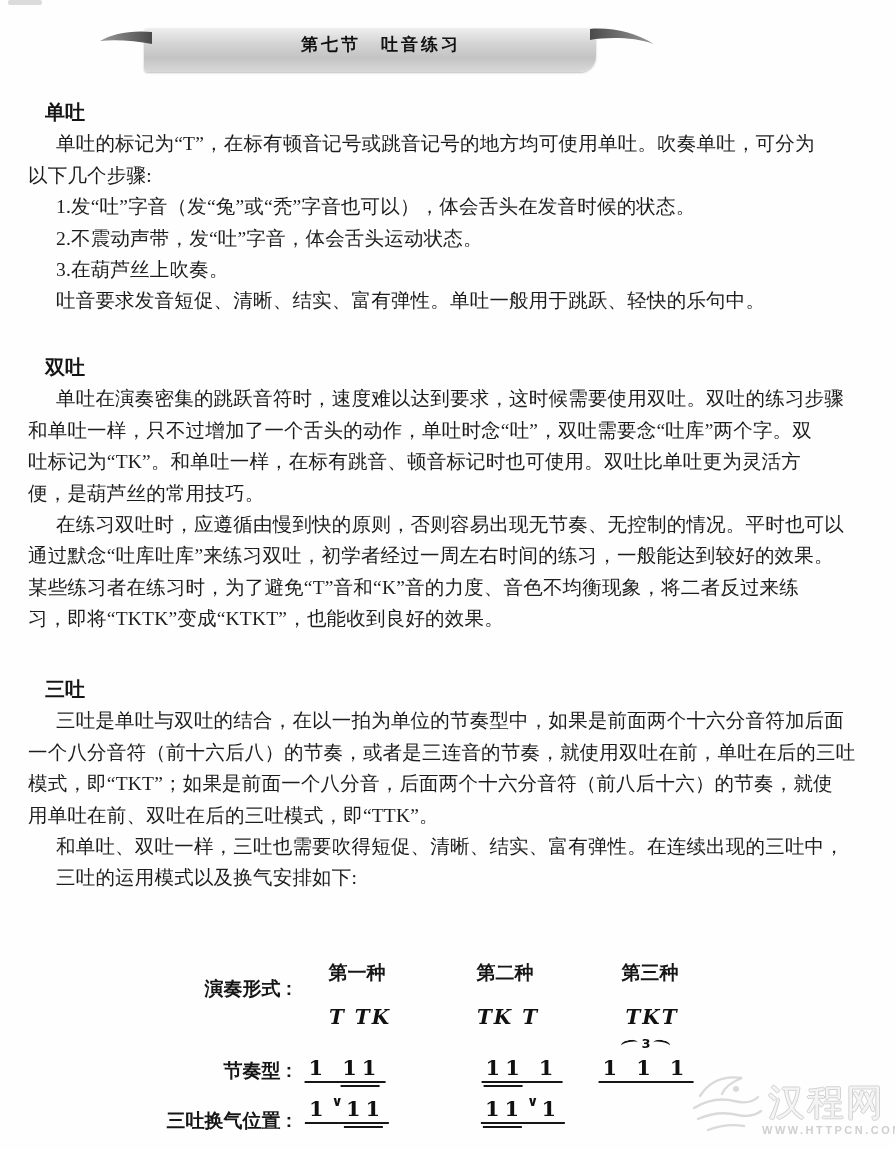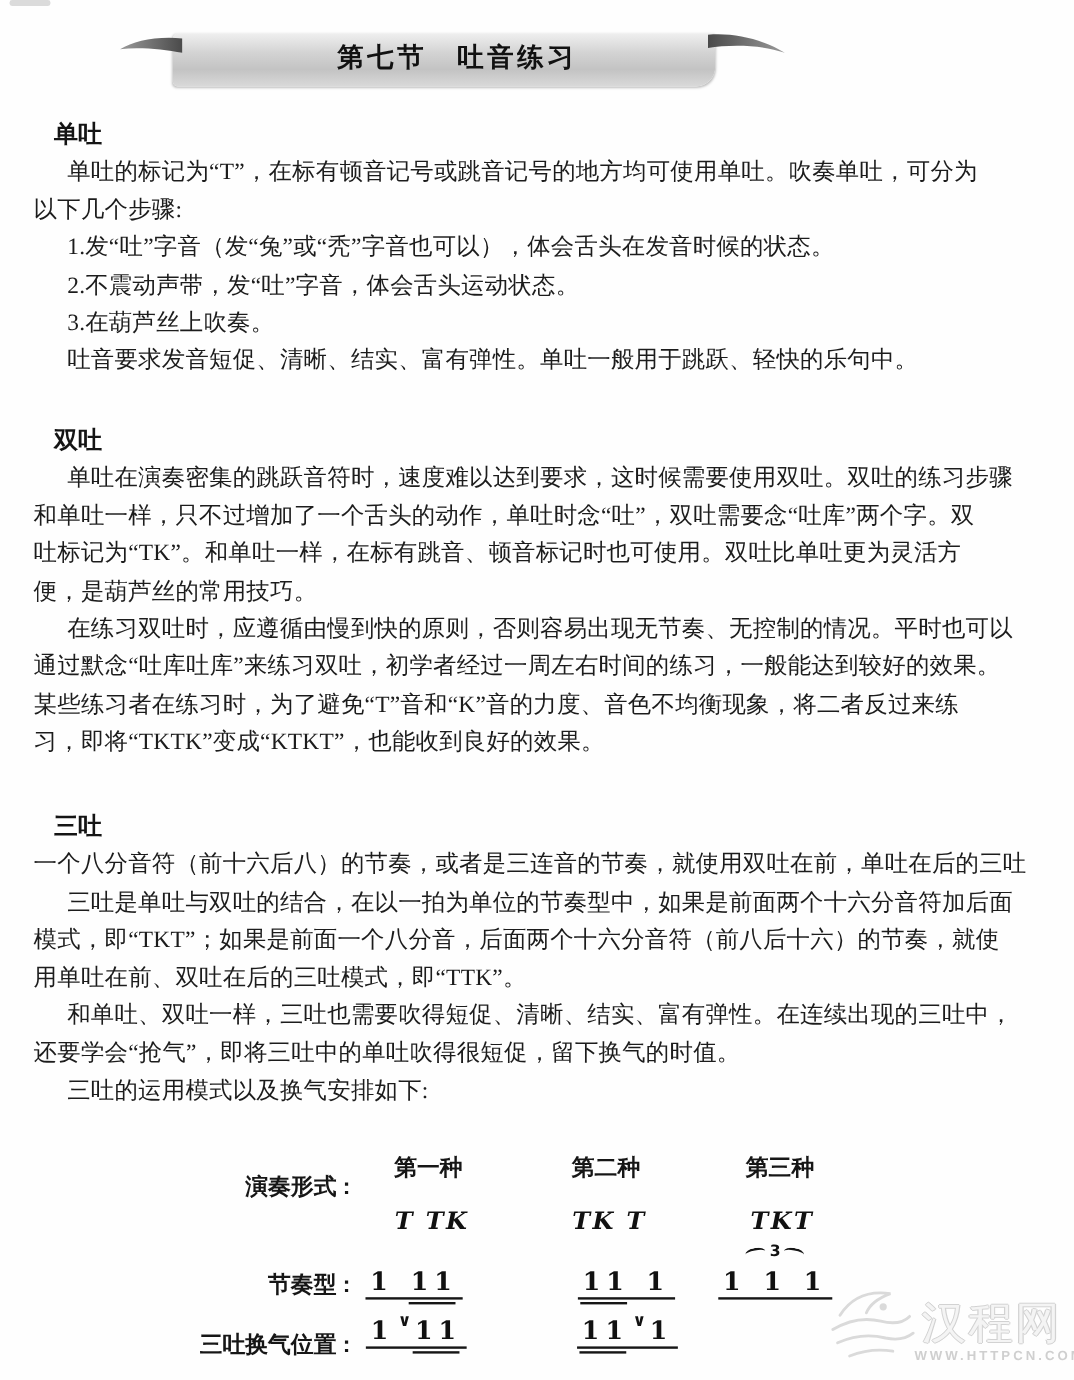--- a/index.html
+++ b/index.html
@@ -20,21 +20,21 @@
   
   .banner { position:absolute; left:106px; top:24px; width:550px; height:54px; }
   .banner-bar {
     position:absolute; left:38px; top:4px; width:452px; height:44px;
     background:linear-gradient(180deg,#efefef 0%,#d4d4d4 35%,#c3c3c3 68%,#d9d9d9 100%);
     border-radius:4px 3px 16px 4px;
     box-shadow:0 1px 2px rgba(0,0,0,.25);
   }
   .banner-title {
     position:absolute; left:0; right:0; top:9px; text-align:center;
-    font-size:22px; font-weight:bold; letter-spacing:3px; color:#111;
+    font-size:17px; font-weight:bold; letter-spacing:3px; color:#111;
     font-family:"Liberation Serif", serif;
   }
   .swoosh-left  { position:absolute; left:-6px; top:5px; }
   .swoosh-right { position:absolute; left:484px; top:3px; }
 
   
   .text-block { position:absolute; left:28px; width:842px; font-size:19.5px; line-height:31.4px; }
   .sec-heading {
     font-size:20px; font-weight:bold; line-height:31.4px;
     margin-left:17px; font-family:"Liberation Sans", sans-serif; color:#141414;
@@ -128,26 +128,25 @@
     <div class="line">吐标记为“TK”。和单吐一样，在标有跳音、顿音标记时也可使用。双吐比单吐更为灵活方</div>
     <div class="line">便，是葫芦丝的常用技巧。</div>
     <div class="line ind">在练习双吐时，应遵循由慢到快的原则，否则容易出现无节奏、无控制的情况。平时也可以</div>
     <div class="line">通过默念“吐库吐库”来练习双吐，初学者经过一周左右时间的练习，一般能达到较好的效果。</div>
     <div class="line">某些练习者在练习时，为了避免“T”音和“K”音的力度、音色不均衡现象，将二者反过来练</div>
     <div class="line">习，即将“TKTK”变成“KTKT”，也能收到良好的效果。</div>
   </section>
 
   <section class="text-block" style="top:674px">
     <h2 class="sec-heading">三吐</h2>
+    <div class="line ind">三吐是单吐与双吐的结合，在以一拍为单位的节奏型中，如果是前面两个十六分音符加后面</div>
     <div class="line">一个八分音符（前十六后八）的节奏，或者是三连音的节奏，就使用双吐在前，单吐在后的三吐</div>
-    <div class="line ind">三吐是单吐与双吐的结合，在以一拍为单位的节奏型中，如果是前面两个十六分音符加后面</div>
     <div class="line">模式，即“TKT”；如果是前面一个八分音，后面两个十六分音符（前八后十六）的节奏，就使</div>
     <div class="line">用单吐在前、双吐在后的三吐模式，即“TTK”。</div>
     <div class="line ind">和单吐、双吐一样，三吐也需要吹得短促、清晰、结实、富有弹性。在连续出现的三吐中，</div>
-    <div class="line">还要学会“抢气”，即将三吐中的单吐吹得很短促，留下换气的时值。</div>
     <div class="line ind">三吐的运用模式以及换气安排如下:</div>
   </section>
 
   <div class="tbl">
 
     <div class="th" style="left:357px; top:960px">第一种</div>
     <div class="th" style="left:505px; top:960px">第二种</div>
     <div class="th" style="left:650px; top:960px">第三种</div>
 
     <div class="rlabel" style="top:976px">演奏形式 :</div>

